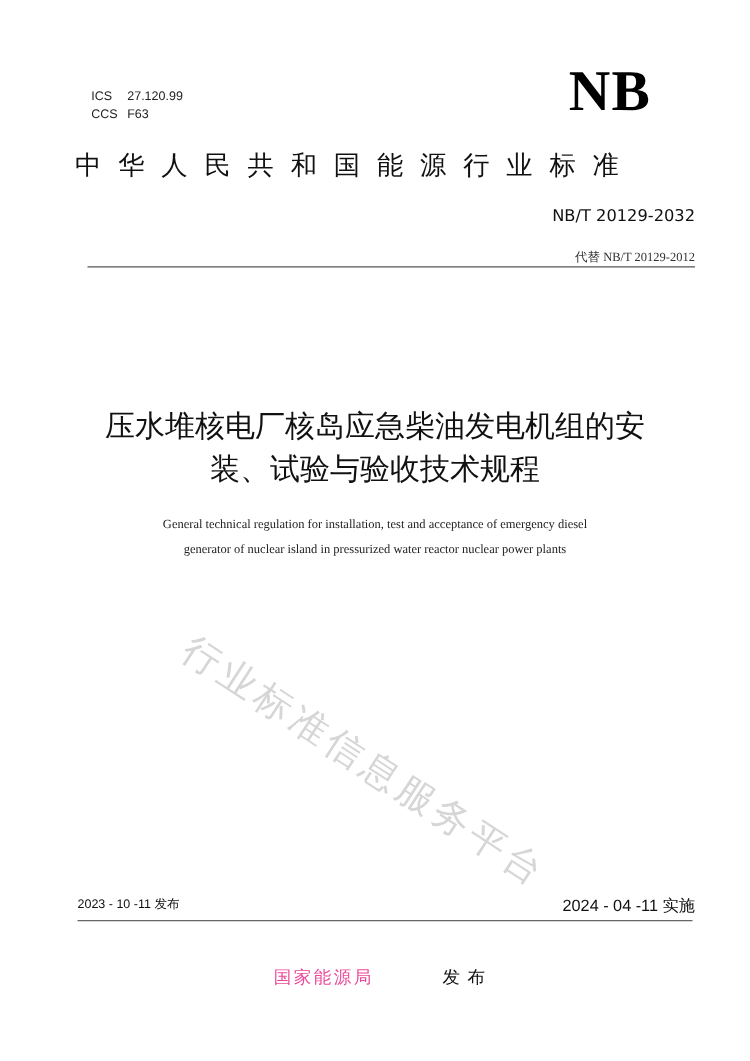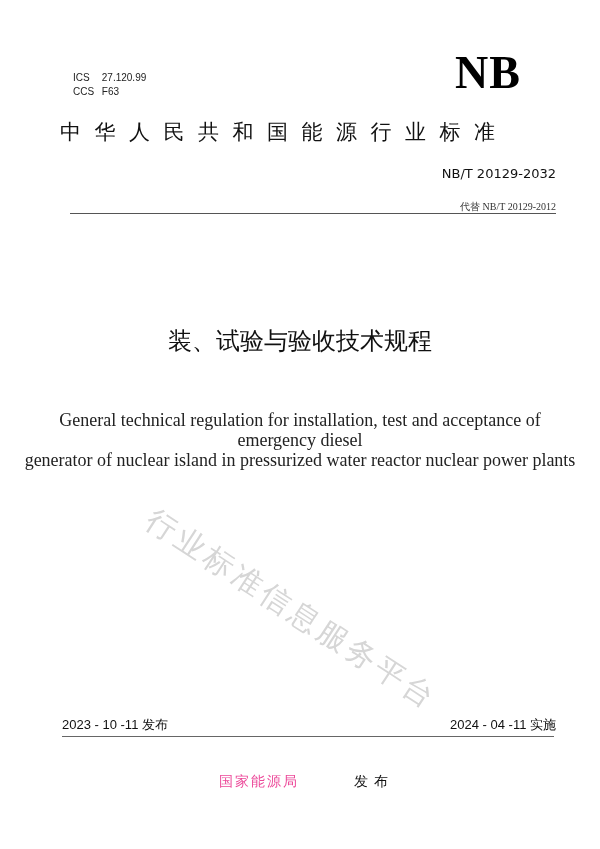--- a/index.html
+++ b/index.html
@@ -6,23 +6,23 @@
   body { width: 600px; height: 849px; position: relative; overflow: hidden; color: #111; }
   .abs { position: absolute; }
   .ics { left: 73px; top: 29px; font-family: Liberation Sans, sans-serif; font-size: 10px; line-height: 14px; color: #222; margin-top: 42px; }
   .ics .lbl { display: inline-block; width: 26px; }
   .nb { left: 455px; top: 48px; font-family: "Liberation Serif", serif; font-weight: bold; font-size: 46px; line-height: 50px; letter-spacing: 1px; color: #000; }
   .org { left: 60px; top: 118px; width: 510px; font-family: "DejaVu Sans", sans-serif; font-size: 21px; line-height: 28px; letter-spacing: 13.5px; color: #111; white-space: nowrap; }
   .code { right: 44px; top: 166px; font-family: "DejaVu Sans", sans-serif; font-size: 13px; line-height: 16px; text-align: right; color: #111; }
   .replace { right: 44px; top: 185px; font-family: "Liberation Serif", serif; font-size: 10px; line-height: 13px; text-align: center; color: #333; margin-top: 15px; }
   .rule-top { left: 70px; top: 213px; width: 486px; height: 0; border-top: 1.5px solid #555; }
   .title-cn { left: 30px; top: 324px; width: 540px; text-align: center; font-family: "DejaVu Sans", sans-serif; font-size: 24px; line-height: 34px; color: #111; }
-  .title-en { left: 20px; top: 410px; width: 560px; text-align: center; font-family: "Liberation Serif", serif; font-size: 18px; line-height: 20px; color: #222; }
+  .title-en { left: 20px; top: 410px; width: 560px; text-align: center; font-family: "Liberation Serif", serif; font-size: 10px; line-height: 20px; color: #222; }
   .watermark { left: 160px; top: 500px; width: 360px; height: 200px; transform-origin: 0 0; transform: rotate(33deg); font-family: "DejaVu Sans", sans-serif; font-size: 30px; color: #d6d6d6; letter-spacing: 4px; white-space: nowrap; }
-  .date-pub { left: 62px; top: 716px; font-family: "Liberation Sans", sans-serif; font-size: 13px; color: #111; }
+  .date-pub { left: 62px; top: 716px; font-family: "Liberation Sans", sans-serif; font-size: 10px; color: #111; }
   .date-impl { right: 44px; top: 716px; font-family: "Liberation Sans", sans-serif; font-size: 13px; color: #111; }
   .rule-bottom { left: 62px; top: 736px; width: 492px; height: 0; border-top: 1.5px solid #666; }
   .issuer { left: 219px; top: 773px; font-family: "DejaVu Sans", sans-serif; font-size: 14px; letter-spacing: 2px; color: #ec4899; }
   .issue { left: 354px; top: 773px; font-family: "DejaVu Sans", sans-serif; font-size: 14px; letter-spacing: 6px; color: #111; }
 </style>
 </head>
 <body>
 
 <div class="abs ics">
   <div>
@@ -38,20 +38,21 @@
 <div class="abs nb">NB</div>
 
 <div class="abs org">中华人民共和国能源行业标准</div>
 
 <div class="abs code">NB/T 20129-2032</div>
 <div class="abs replace">代替 NB/T 20129-2012</div>
 
 <div class="abs rule-top"></div>
 
 <div class="abs title-cn">
+  <div>压水堆核电厂核岛应急柴油发电机组的安</div>
   <div>装、试验与验收技术规程</div>
 </div>
 
 <div class="abs title-en">
   <div>General technical regulation for installation, test and acceptance of emergency diesel</div>
   <div>generator of nuclear island in pressurized water reactor nuclear power plants</div>
 </div>
 
 <div class="abs watermark">行业标准信息服务平台</div>
 

